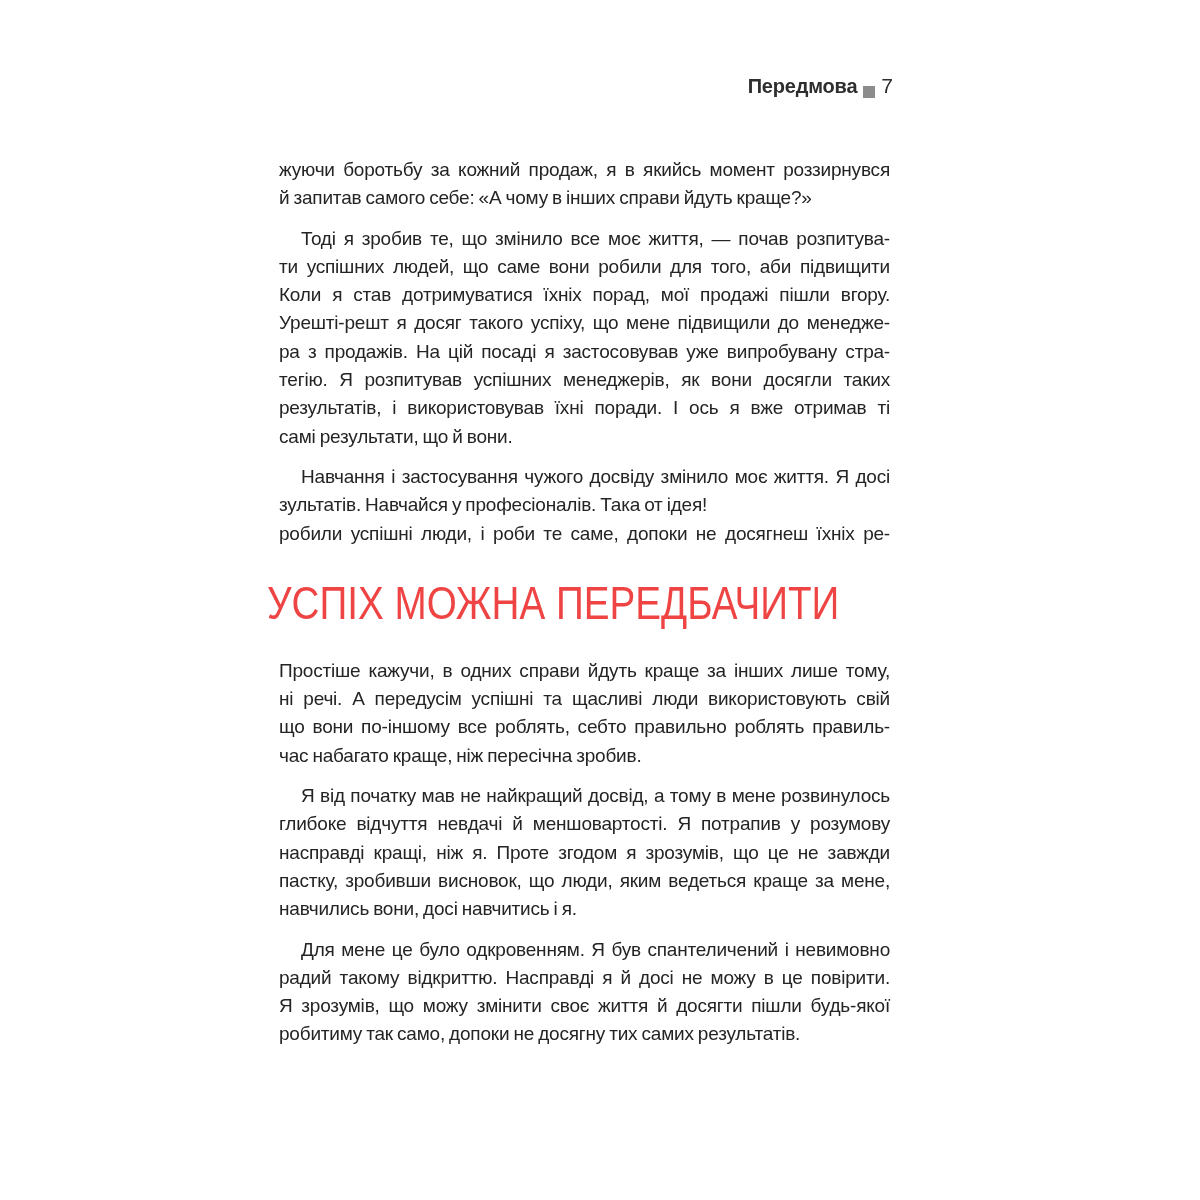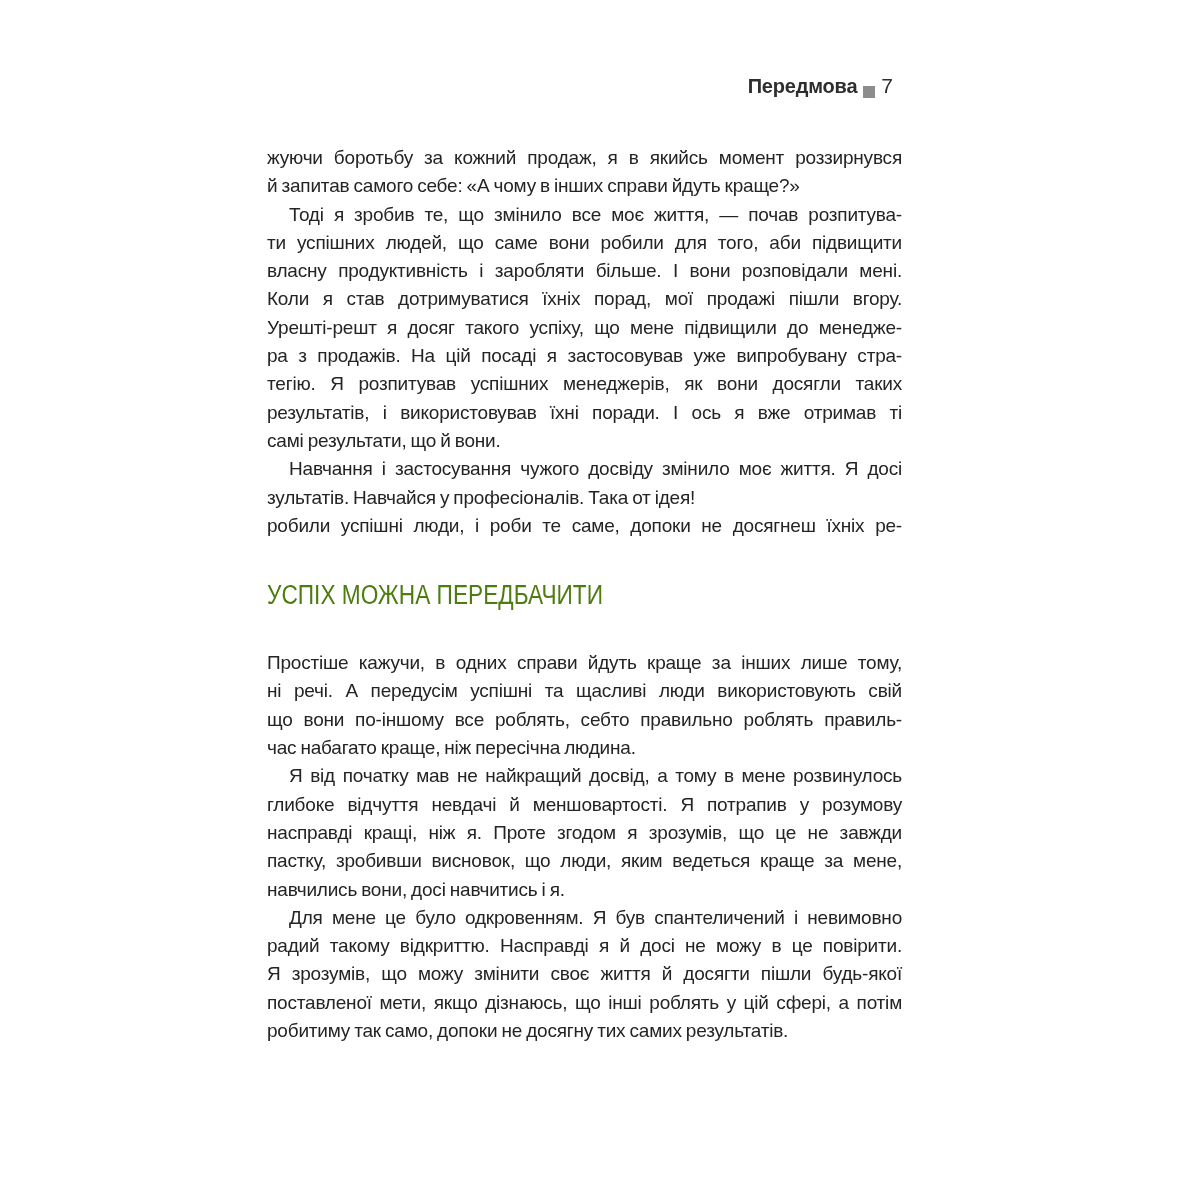--- a/index.html
+++ b/index.html
@@ -41,21 +41,21 @@
     font-weight: 400;
     color: #2e2e2e;
   }
   .content-column {
     position: absolute;
     left: 267px;
     top: 144px;
     width: 635px;
   }
   .paragraph {
-    margin: 0;
+    margin: 12px;
     padding: 0;
   }
   .line {
     font-size: 19px;
     line-height: 28.3px;
     letter-spacing: -0.2px;
     word-spacing: -1px;
     color: #242424;
     text-align: justify;
     text-align-last: justify;
@@ -63,25 +63,25 @@
   }
   .line.para-end {
     text-align-last: left;
   }
   .line.indent {
     text-indent: 22px;
   }
   .section-heading {
     margin: 37px 0 36px 0;
     padding: 0;
-    font-size: 27px;
+    font-size: 46px;
     line-height: 36px;
     font-weight: 400;
     letter-spacing: 0;
-    color: #4d7c0f;
+    color: #ef4444;
     white-space: nowrap;
   }
   .heading-inner {
     display: inline-block;
     transform: scaleX(0.84);
     transform-origin: 0 50%;
   }
   .line i {
     font-style: italic;
   }
@@ -99,49 +99,47 @@
 
   <div class="content-column">
 
   <div class="paragraph">
         <div class="line">жуючи боротьбу за кожний продаж, я в якийсь момент роззирнувся</div>
         <div class="line para-end">й запитав самого себе: «А чому в інших справи йдуть краще?»</div>
       </div>
       <div class="paragraph">
         <div class="line indent">Тоді я зробив те, що змінило все моє життя, — почав розпитува-</div>
         <div class="line">ти успішних людей, що саме вони робили для того, аби підвищити</div>
-        <div class="line">власну продуктивність і заробляти більше. І вони розповідали мені.</div>
         <div class="line">Коли я став дотримуватися їхніх порад, мої продажі пішли вгору.</div>
         <div class="line">Урешті-решт я досяг такого успіху, що мене підвищили до менедже-</div>
         <div class="line">ра з продажів. На цій посаді я застосовував уже випробувану стра-</div>
         <div class="line">тегію. Я розпитував успішних менеджерів, як вони досягли таких</div>
         <div class="line">результатів, і використовував їхні поради. І ось я вже отримав ті</div>
         <div class="line para-end">самі результати, що й вони.</div>
       </div>
       <div class="paragraph">
         <div class="line indent">Навчання і застосування чужого досвіду змінило моє життя. Я досі</div>
         <div class="line para-end">зультатів. Навчайся у професіоналів. Така от ідея!</div>
         <div class="line">робили успішні люди, і роби те саме, допоки не досягнеш їхніх ре-</div>
       </div>
       <h2 class="section-heading"><span class="heading-inner">УСПІХ МОЖНА ПЕРЕДБАЧИТИ</span></h2>
       <div class="paragraph">
         <div class="line">Простіше кажучи, в одних справи йдуть краще за інших лише тому,</div>
         <div class="line">ні речі. А передусім успішні та щасливі люди використовують свій</div>
         <div class="line">що вони по-іншому все роблять, себто правильно роблять правиль-</div>
-        <div class="line para-end">час набагато краще, ніж пересічна людина.</div>
+        <div class="line para-end">час набагато краще, ніж пересічна зробив.</div>
       </div>
       <div class="paragraph">
         <div class="line indent">Я від початку мав не найкращий досвід, а тому в мене розвинулось</div>
         <div class="line">глибоке відчуття невдачі й меншовартості. Я потрапив у розумову</div>
         <div class="line">насправді кращі, ніж я. Проте згодом я зрозумів, що це не завжди</div>
         <div class="line">пастку, зробивши висновок, що люди, яким ведеться краще за мене,</div>
         <div class="line para-end">навчились вони, досі навчитись і я.</div>
       </div>
       <div class="paragraph">
         <div class="line indent">Для мене це було одкровенням. Я був спантеличений і невимовно</div>
         <div class="line">радий такому відкриттю. Насправді я й досі не можу в це повірити.</div>
         <div class="line">Я зрозумів, що можу змінити своє життя й досягти пішли будь-якої</div>
-        <div class="line">поставленої мети, якщо дізнаюсь, що інші роблять у цій сфері, а потім</div>
         <div class="line para-end">робитиму так само, допоки не досягну тих самих результатів.</div>
       </div>
     </div>
 
 </div>
 
 </body></html>

